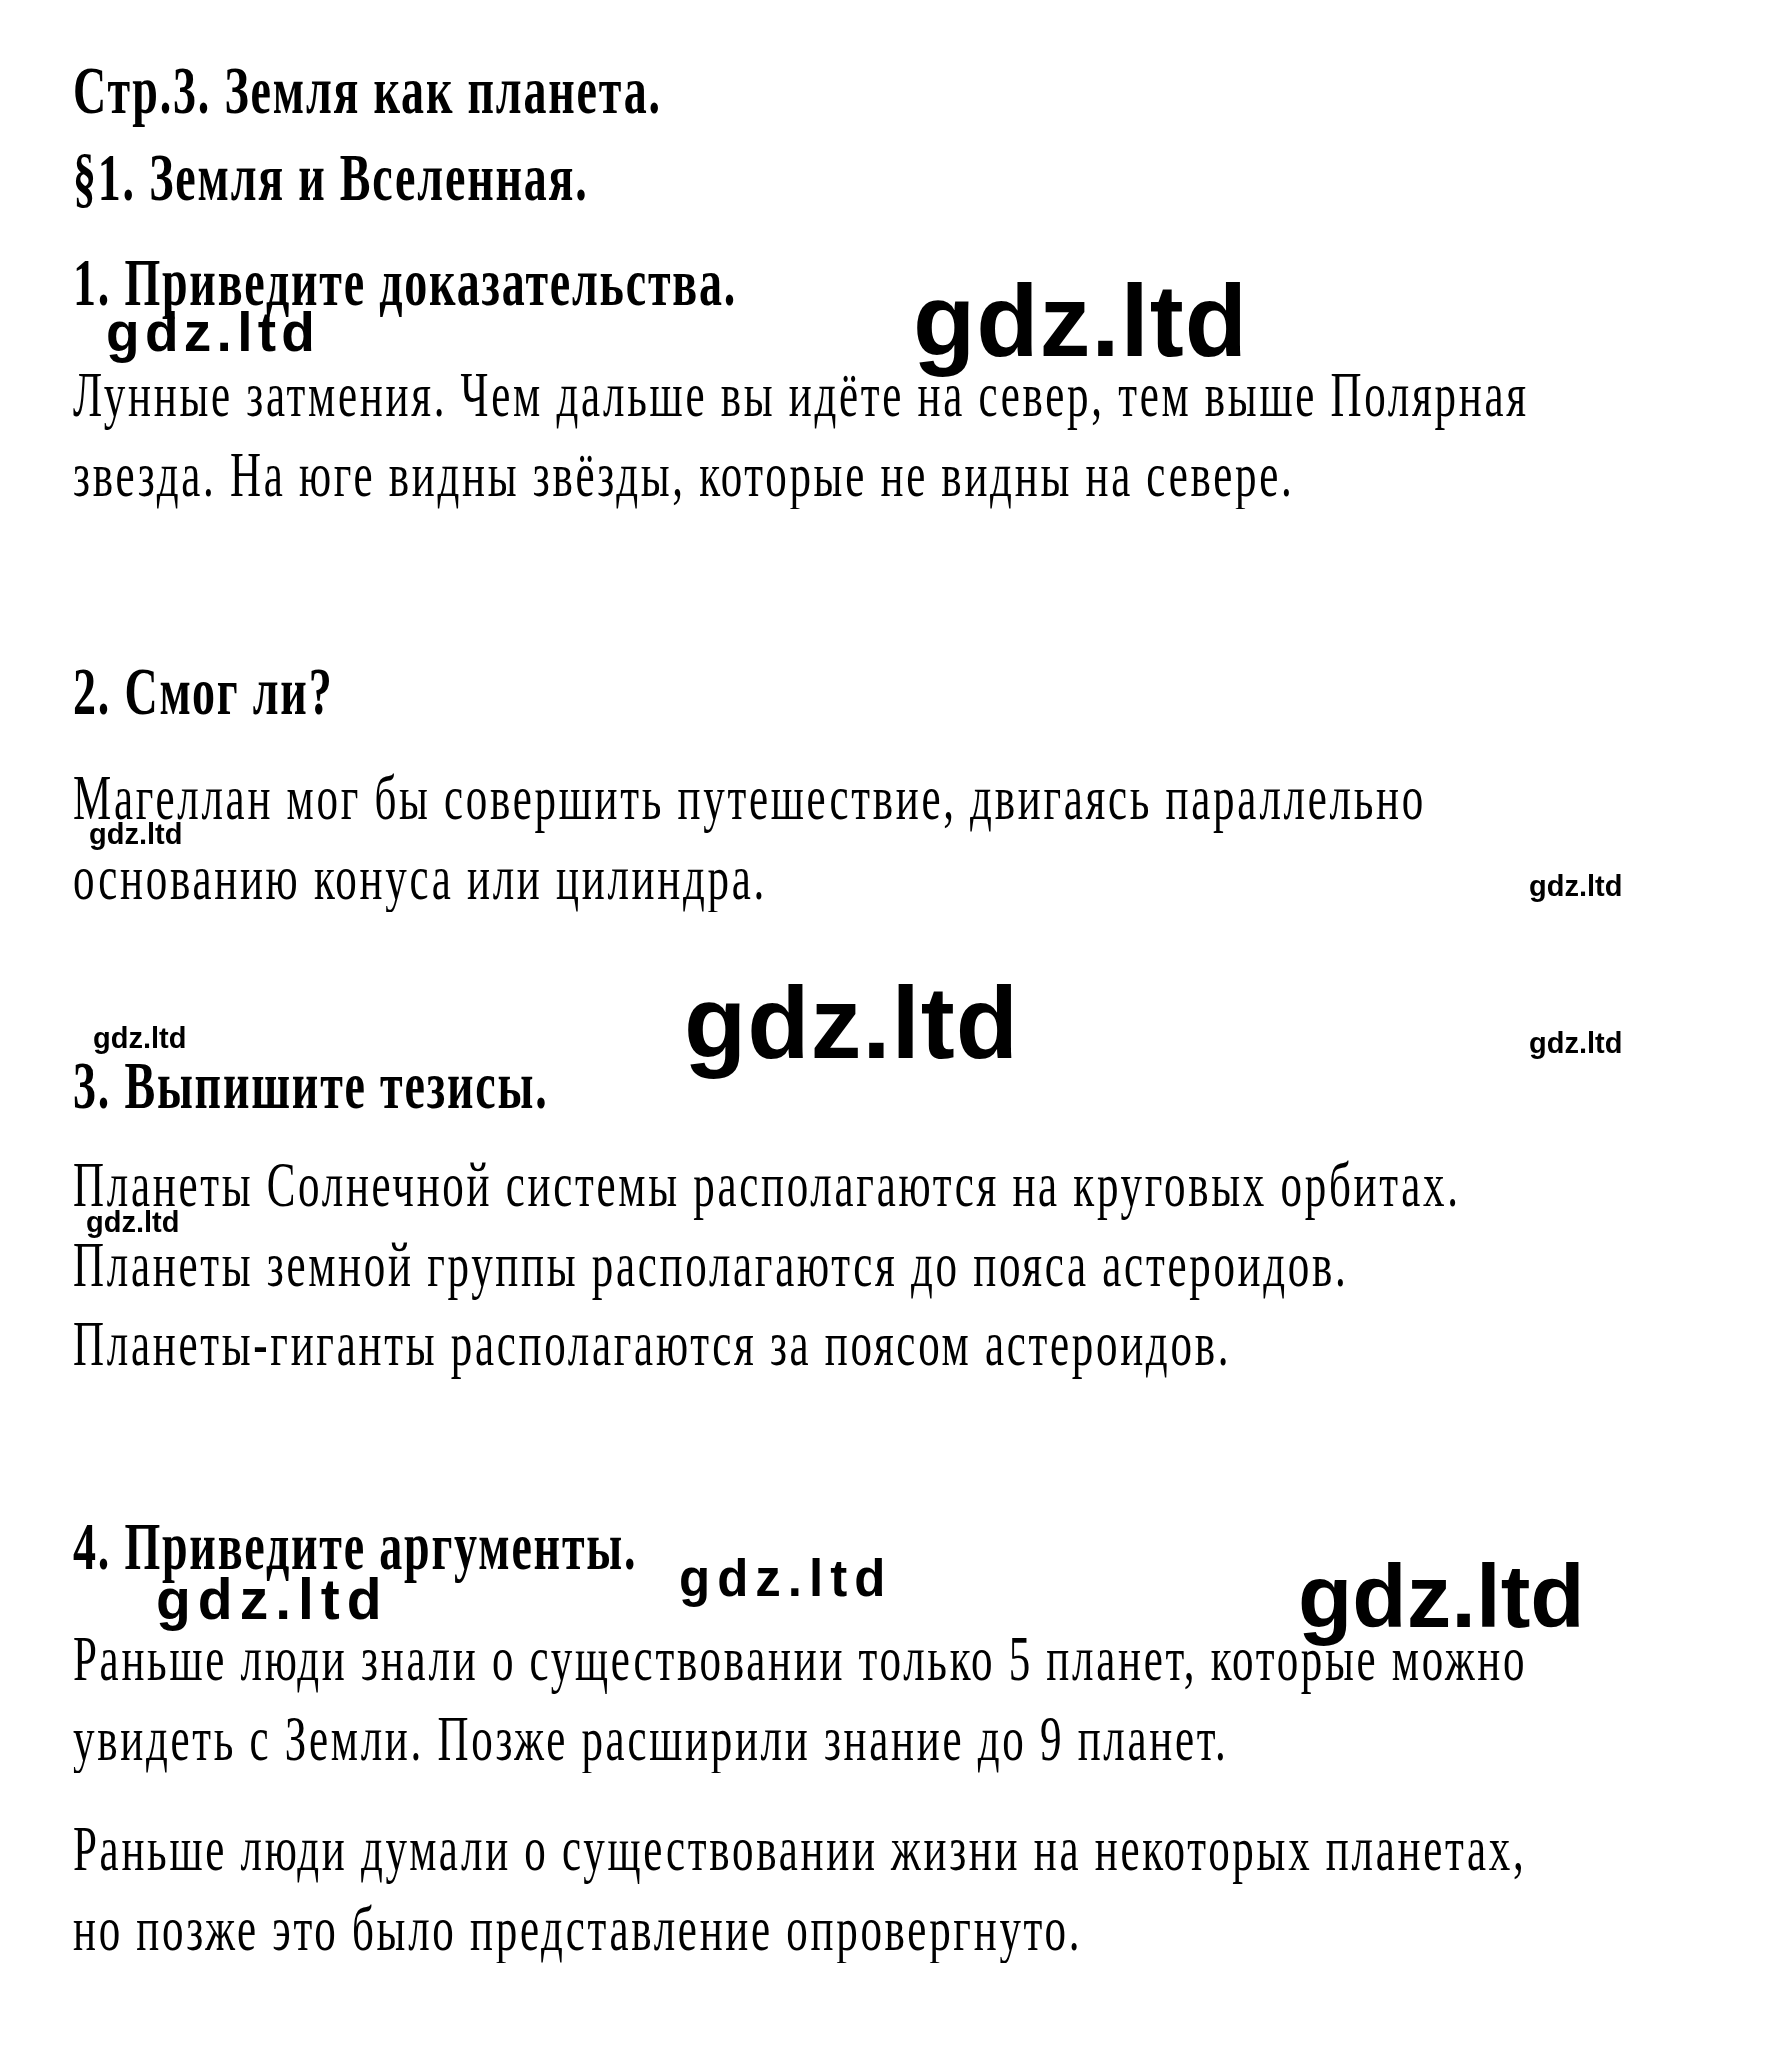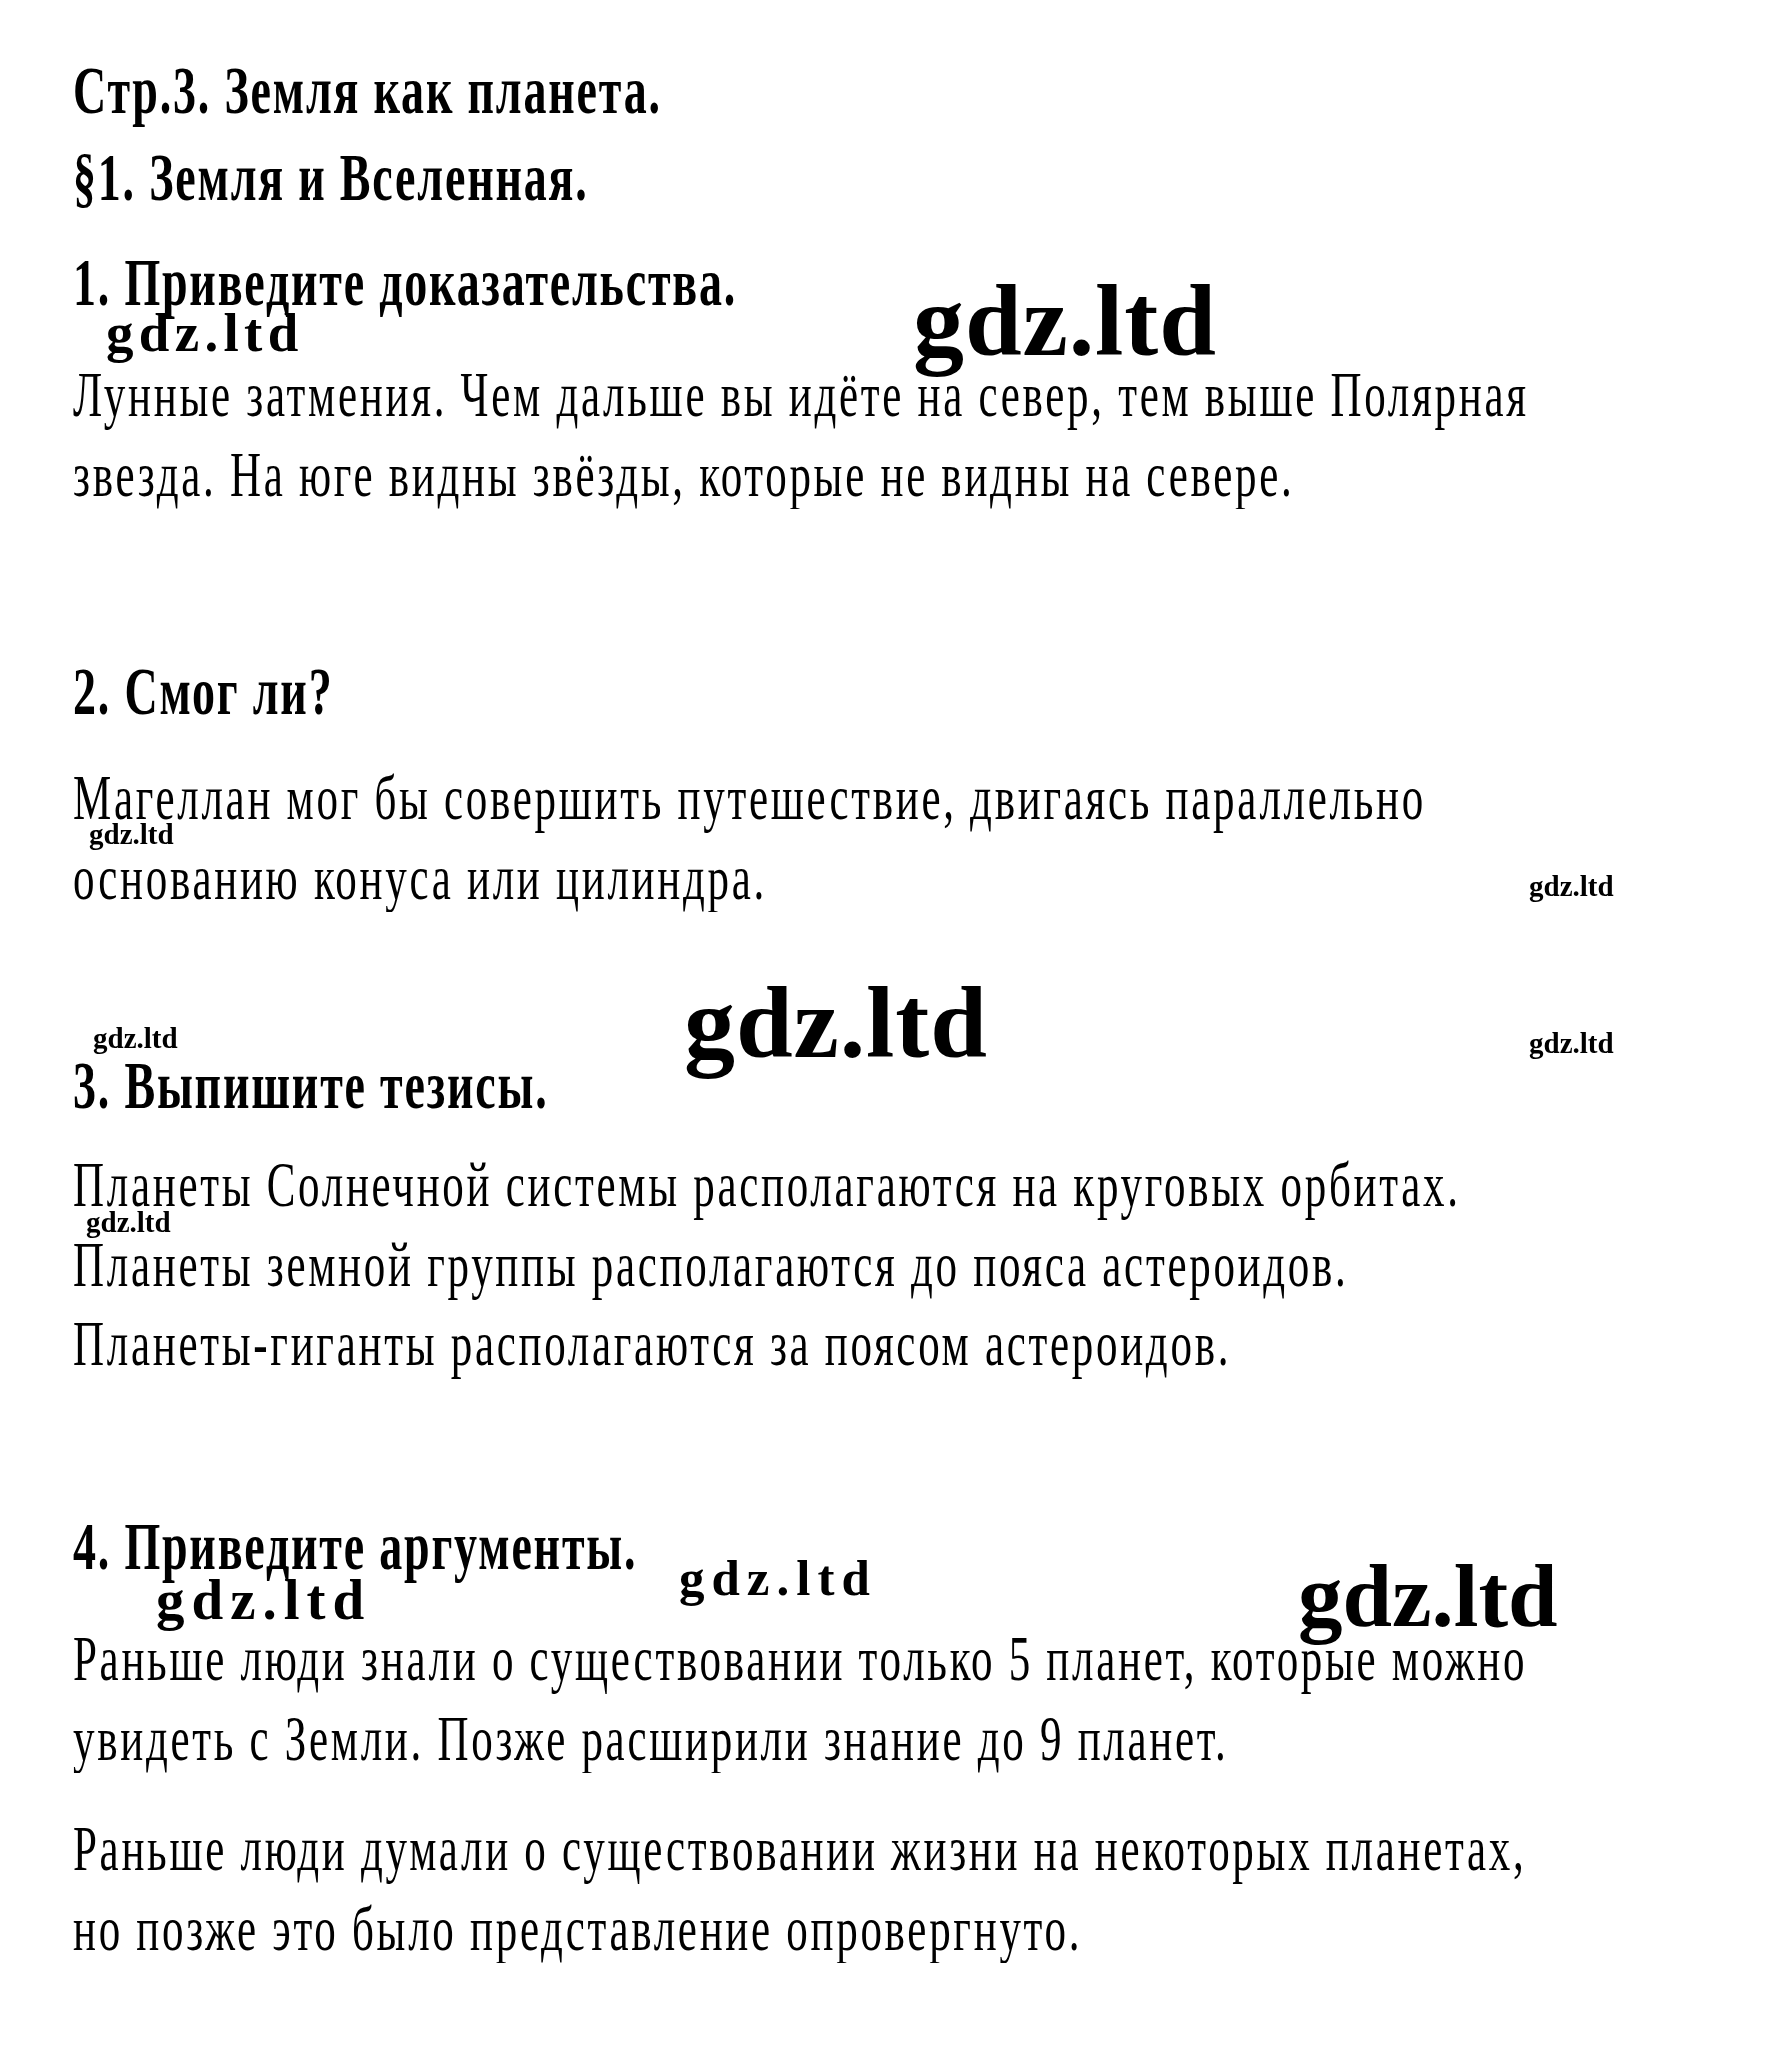--- a/index.html
+++ b/index.html
@@ -38,21 +38,21 @@
     transform-origin: 0 0;
   }
   .para .line {
     line-height: 55px;
     height: 55px;
     white-space: nowrap;
   }
   
   .wm {
     position: absolute;
-    font-family: Liberation Serif, serif;
+    font-family: Liberation Sans, sans-serif;
     font-weight: bold;
     line-height: 1;
     white-space: nowrap;
     color: #000000;
   }
   .wm-sm  { font-size: 29px; }
   .wm-md1 { font-size: 55px;  letter-spacing: 5.3px; }
   .wm-md2 { font-size: 57px;  letter-spacing: 7px; }
   .wm-md3 { font-size: 51px;  letter-spacing: 7px; }
   .wm-lg  { font-size: 102px; letter-spacing: 0.9px; }

